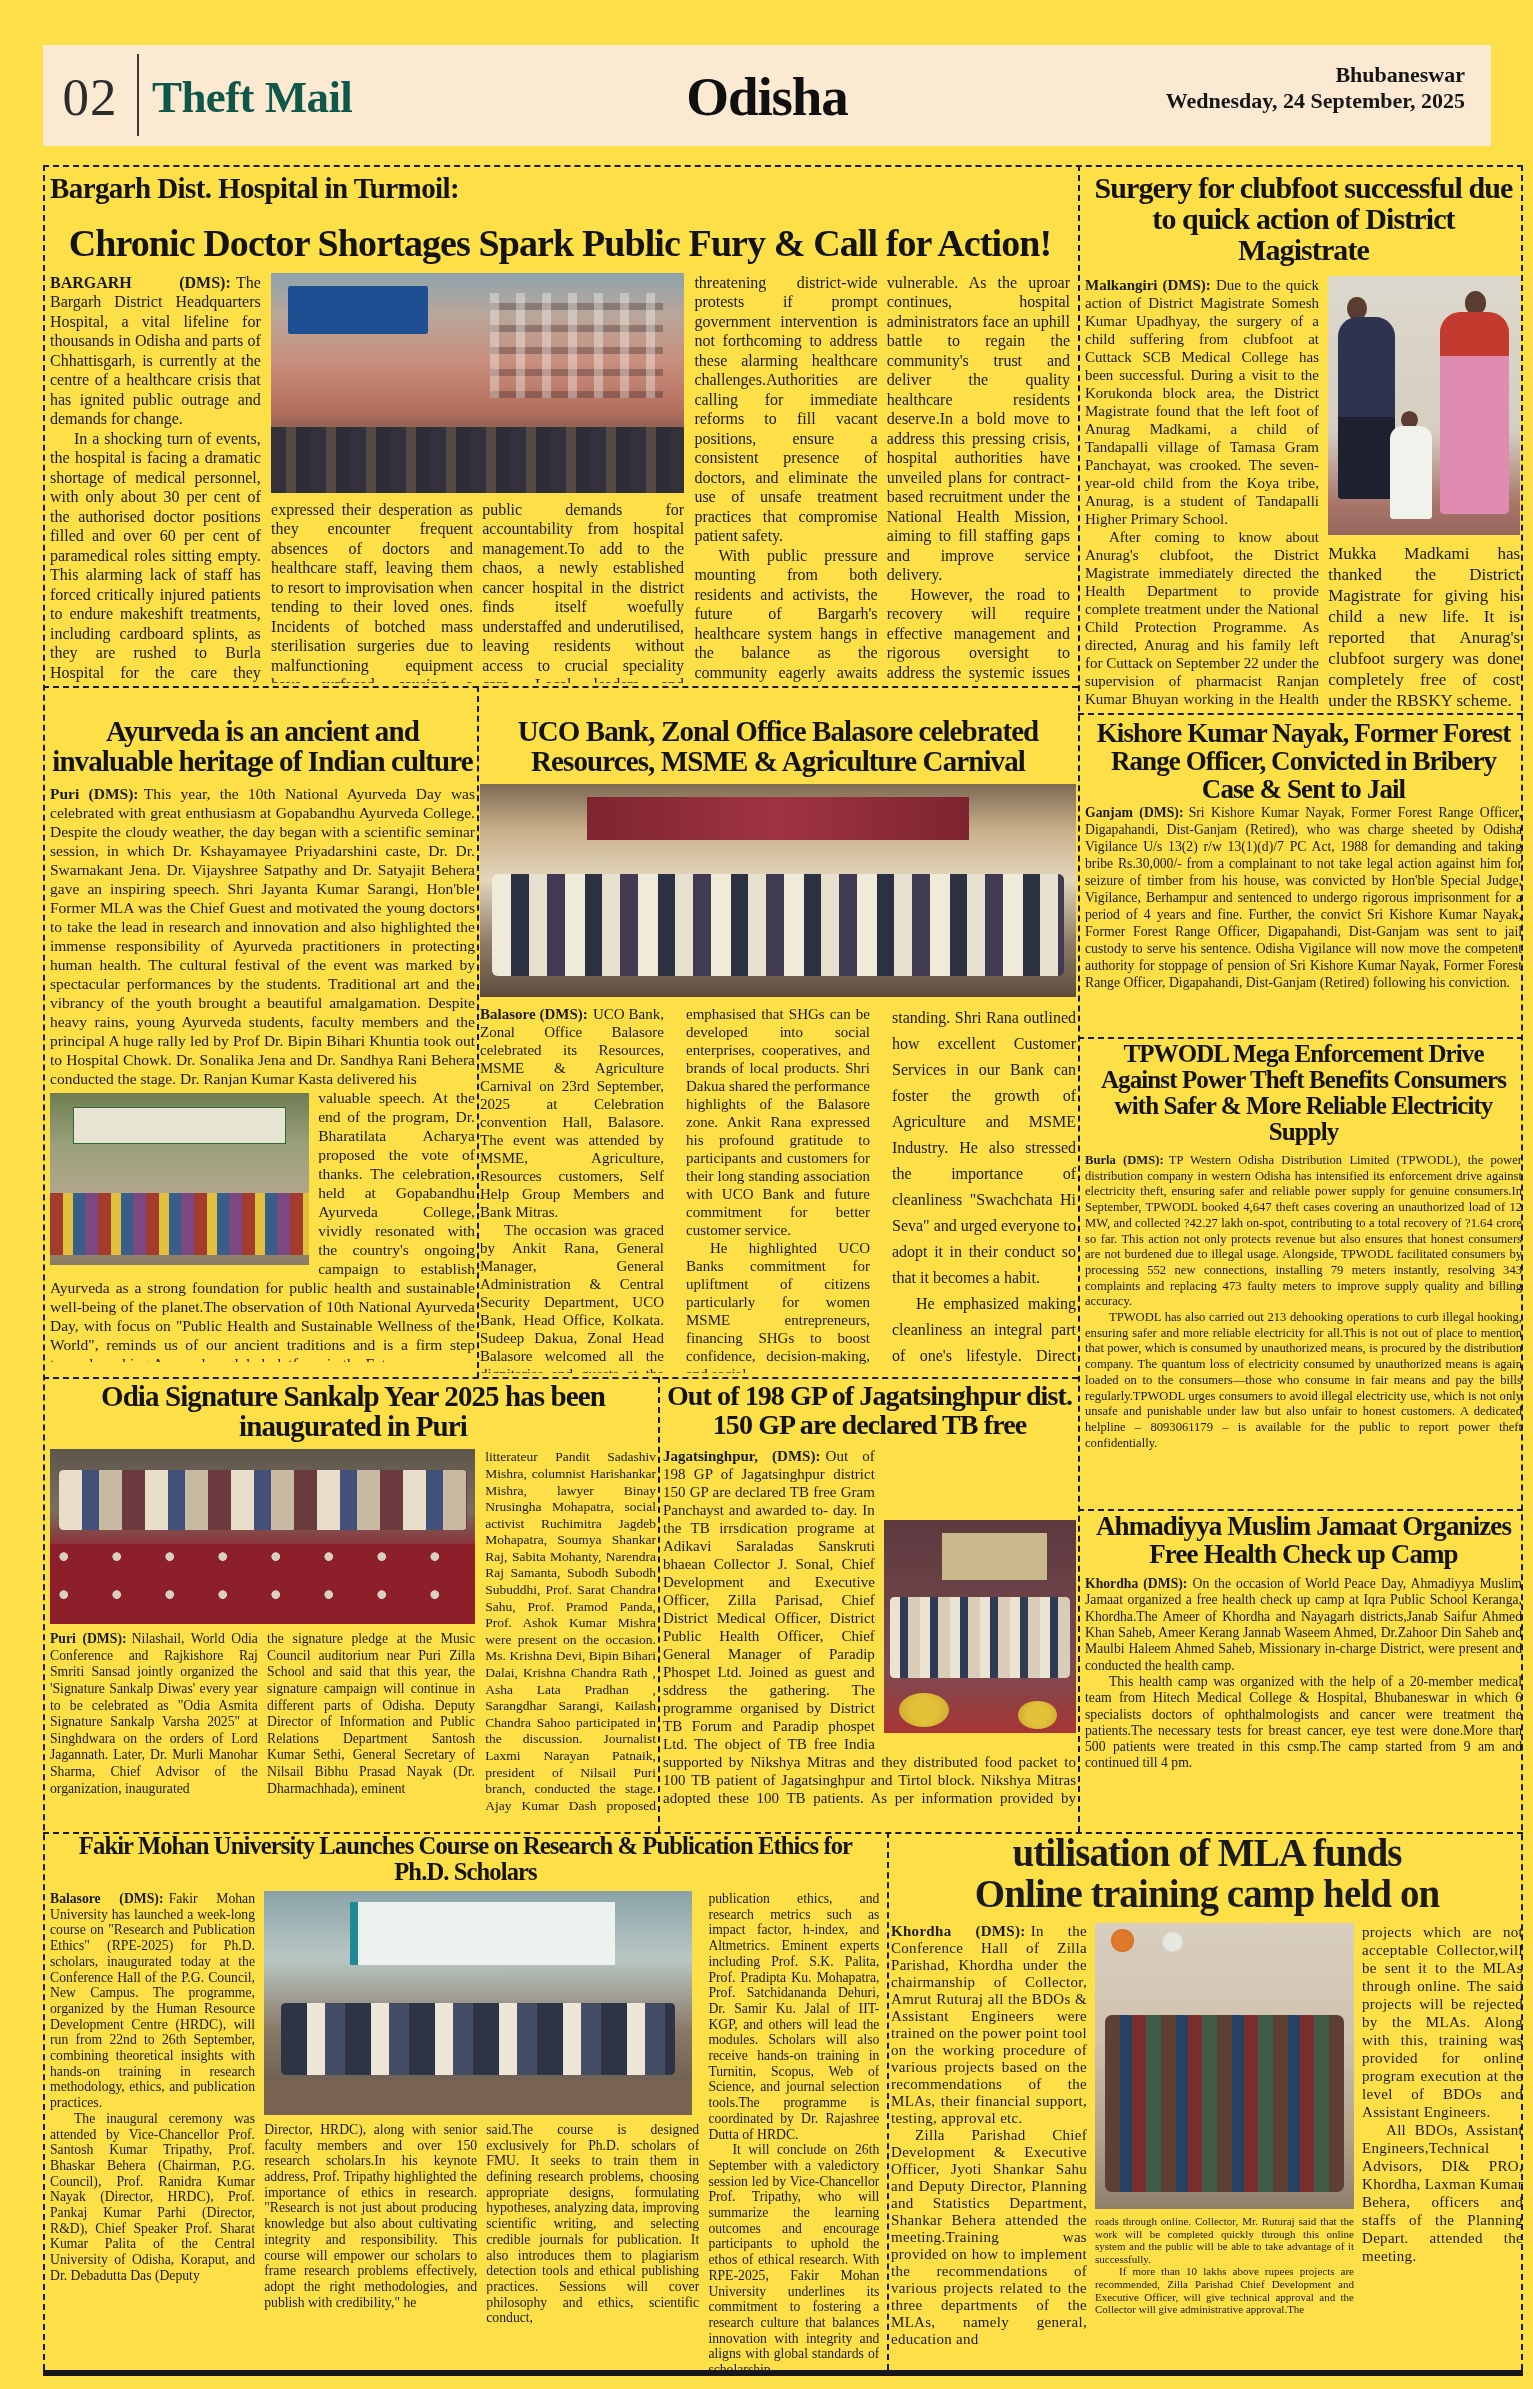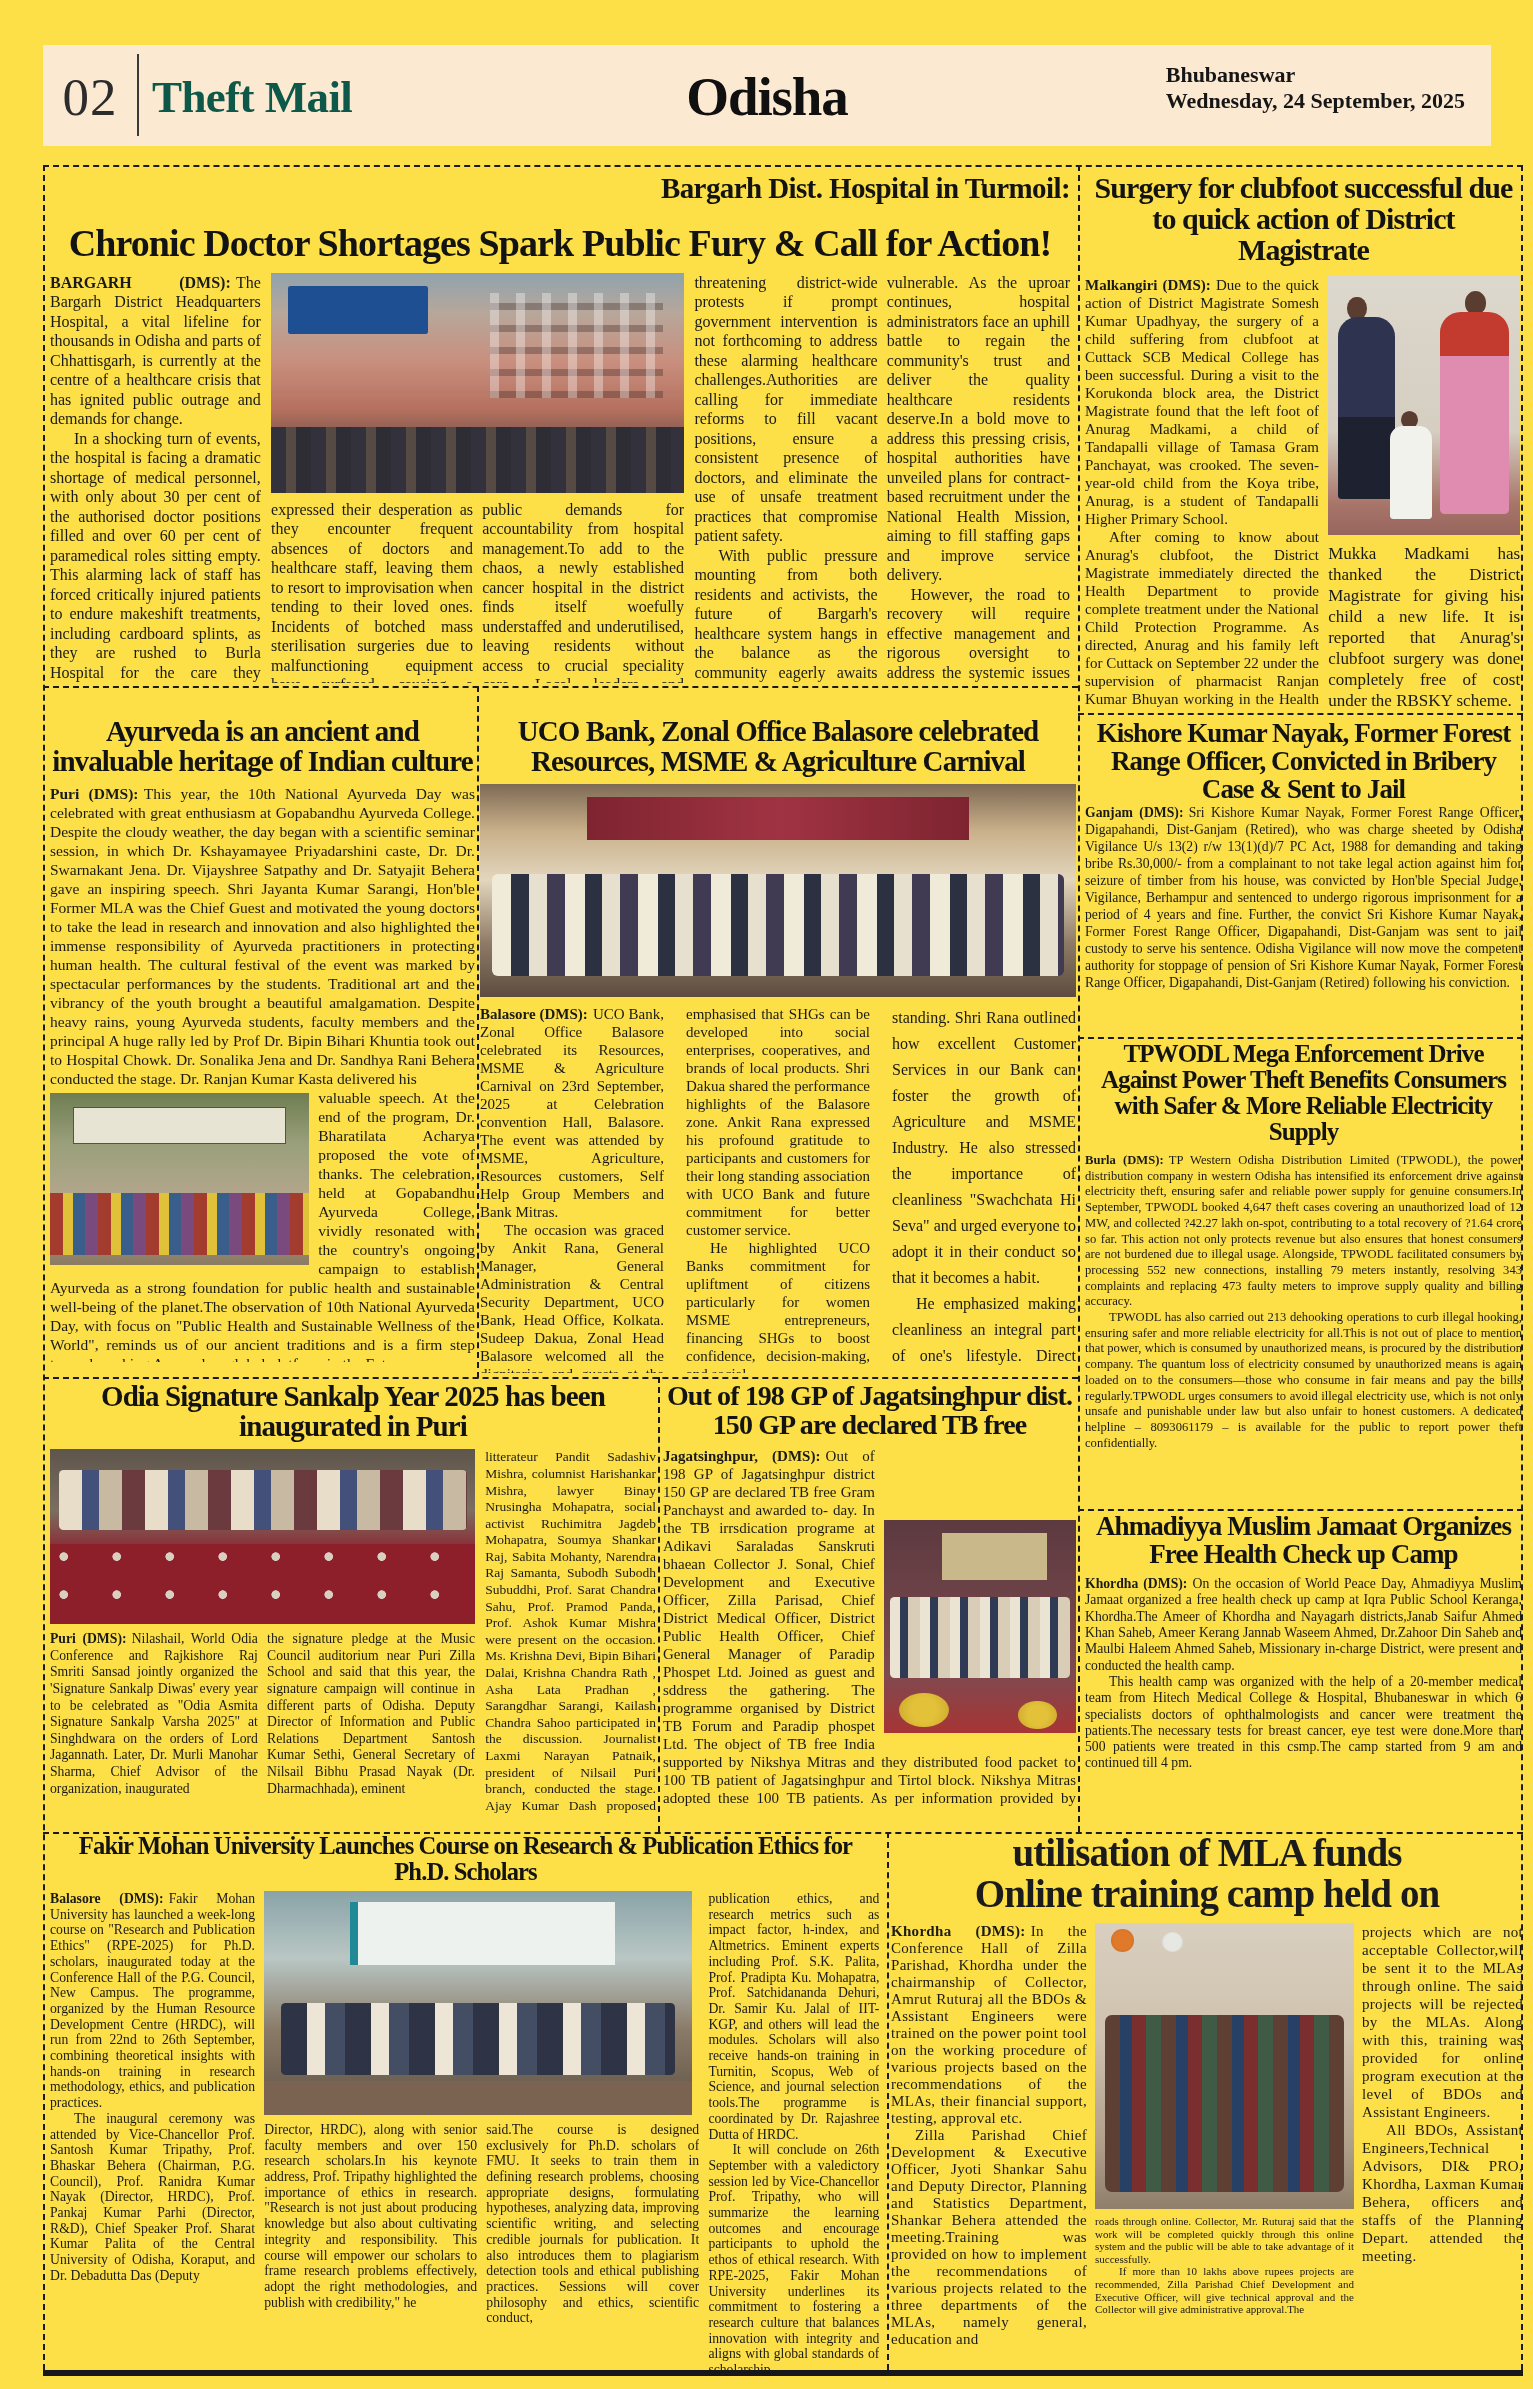--- a/index.html
+++ b/index.html
@@ -6,34 +6,34 @@
   html,body{background:#ffffff}
   .page{position:relative;width:1533px;height:2389px;background:#fde047;
     font-family:"Liberation Serif",serif;color:#141414;overflow:hidden}
 
   
   .mast{position:absolute;left:43px;top:45px;width:1448px;height:101px;background:#fbe9d2}
   .mast-num{position:absolute;left:19.5px;top:22px;font-size:53px;font-weight:400;color:#2c2c2c;letter-spacing:1.1px}
   .mast-rule{position:absolute;left:94px;top:9.2px;width:1.7px;height:82px;background:#3a3a3a}
   .mast-name{position:absolute;left:109px;top:26px;font-size:45px;font-weight:bold;color:#0d5848;letter-spacing:-0.6px}
   .mast-odisha{position:absolute;left:0;top:19.5px;width:100%;text-align:center;font-size:55px;font-weight:bold;color:#101010;letter-spacing:-1.1px}
-  .mast-right{position:absolute;right:26px;top:17px;text-align:left}
+  .mast-right{position:absolute;right:26px;top:17px;text-align:right}
   .mast-city{font-size:22px;font-weight:bold;color:#161616}
   .mast-date{font-size:22px;font-weight:bold;color:#161616;}
 
   
   .frame{position:absolute;left:43px;top:165px;width:1480px;height:2205px;
     border:2.3px dashed #1b1b1b;border-bottom:none}
   .dash-v{position:absolute;width:0;border-left:2.3px dashed #1b1b1b}
   .dash-h{position:absolute;height:0;border-top:2.3px dashed #1b1b1b}
   .botbar{position:absolute;left:43px;top:2370px;width:1480px;height:5.7px;background:#17171c}
 
   
   .art{position:absolute;overflow:hidden}
-  .kick{text-align:right;font-weight:bold;font-size:29px;letter-spacing:-0.6px;color:#131313}
+  .kick{text-align:left;font-weight:bold;font-size:29px;letter-spacing:-0.6px;color:#131313}
   .hl{text-align:center;font-weight:bold;color:#131313;letter-spacing:-0.9px;line-height:1.04}
   .body{text-align:justify;color:#1a1a1a}
   .para{margin:0}
   .ind{text-indent:24px}
   .dl{font-weight:bold;margin-right:5.2px}
   .cols{display:flex}
   .photo{position:relative;overflow:hidden;flex:none}
   .ps{position:absolute}
 
   p{hyphens:none}

